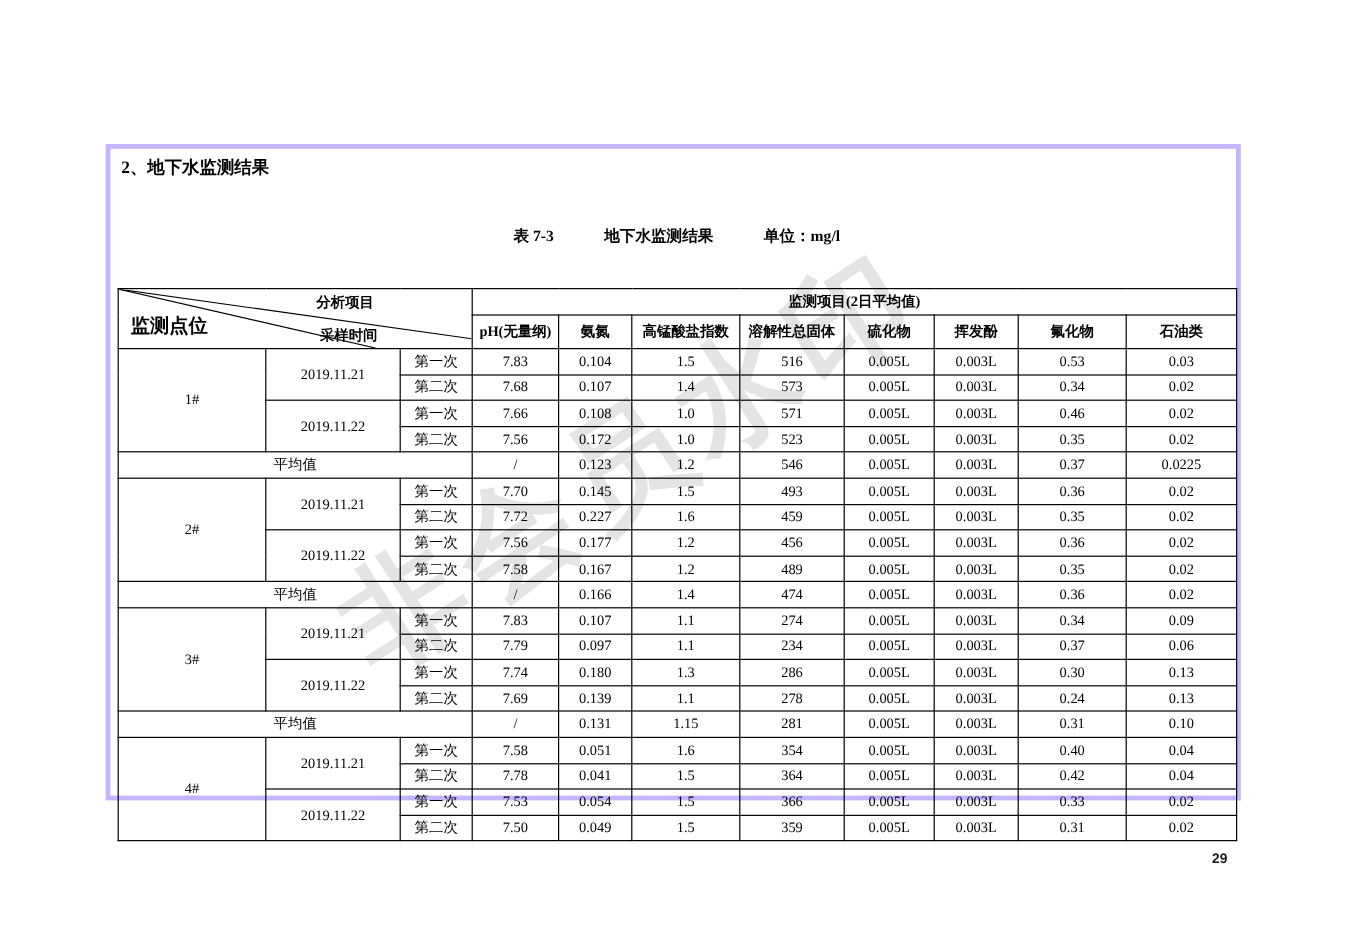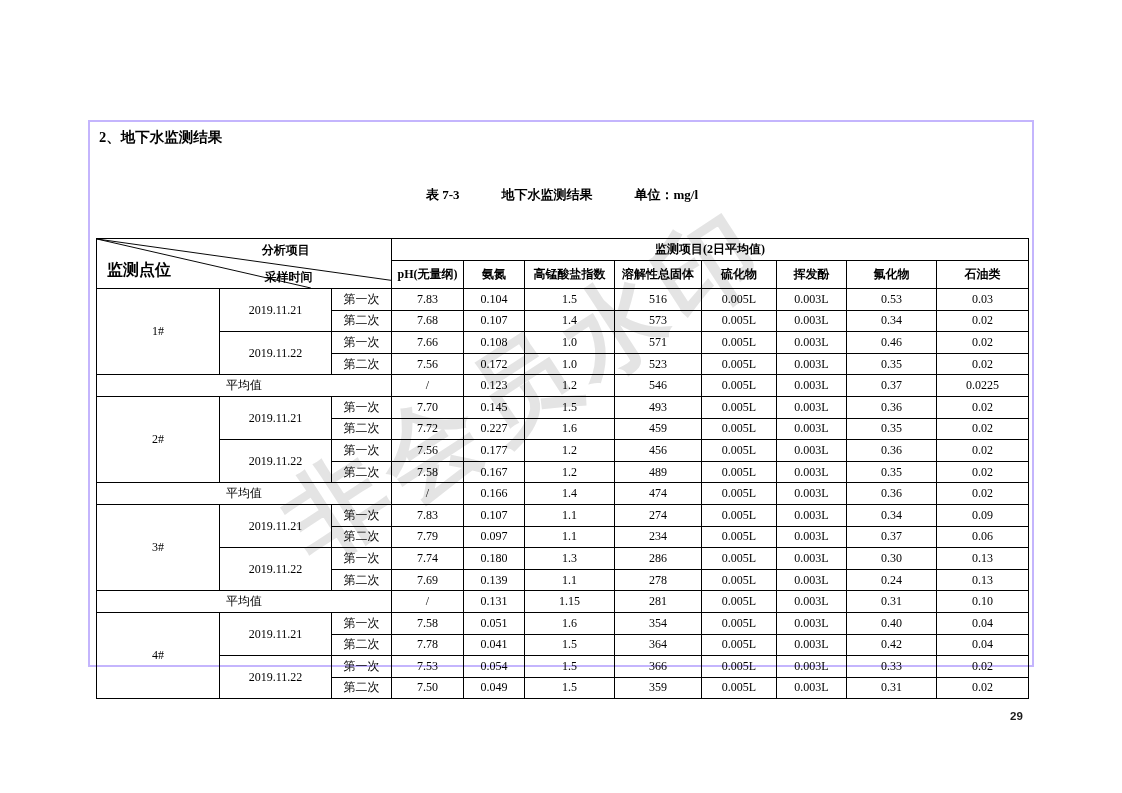--- a/index.html
+++ b/index.html
@@ -11,21 +11,21 @@
   }
   .watermark {
     position:absolute; left:295px; top:478px; height:112px; line-height:112px;
     font-family:"Liberation Sans","DejaVu Sans",sans-serif;
     font-size:100px; font-weight:700; letter-spacing:10px; color:#e4e4e4;
     transform:rotate(-33deg); transform-origin:0 50%;
     z-index:0; white-space:nowrap; pointer-events:none; user-select:none;
   }
   .frame {
     position:absolute; left:88px; top:120px; width:946px; height:547px;
-    border:2px solid #c4b5fd; z-index:1; background:transparent;
+    border:4px solid #c4b5fd; z-index:1; background:transparent;
   }
   .section-title {
     position:absolute; left:9px; top:6px; font-size:14.5px; font-weight:700;
     white-space:nowrap;
   }
   .intro {
     position:absolute; left:27px; top:37px; font-size:13.5px; white-space:nowrap;
   }
   .caption {
     position:absolute; left:6px; top:64px; width:932px;

